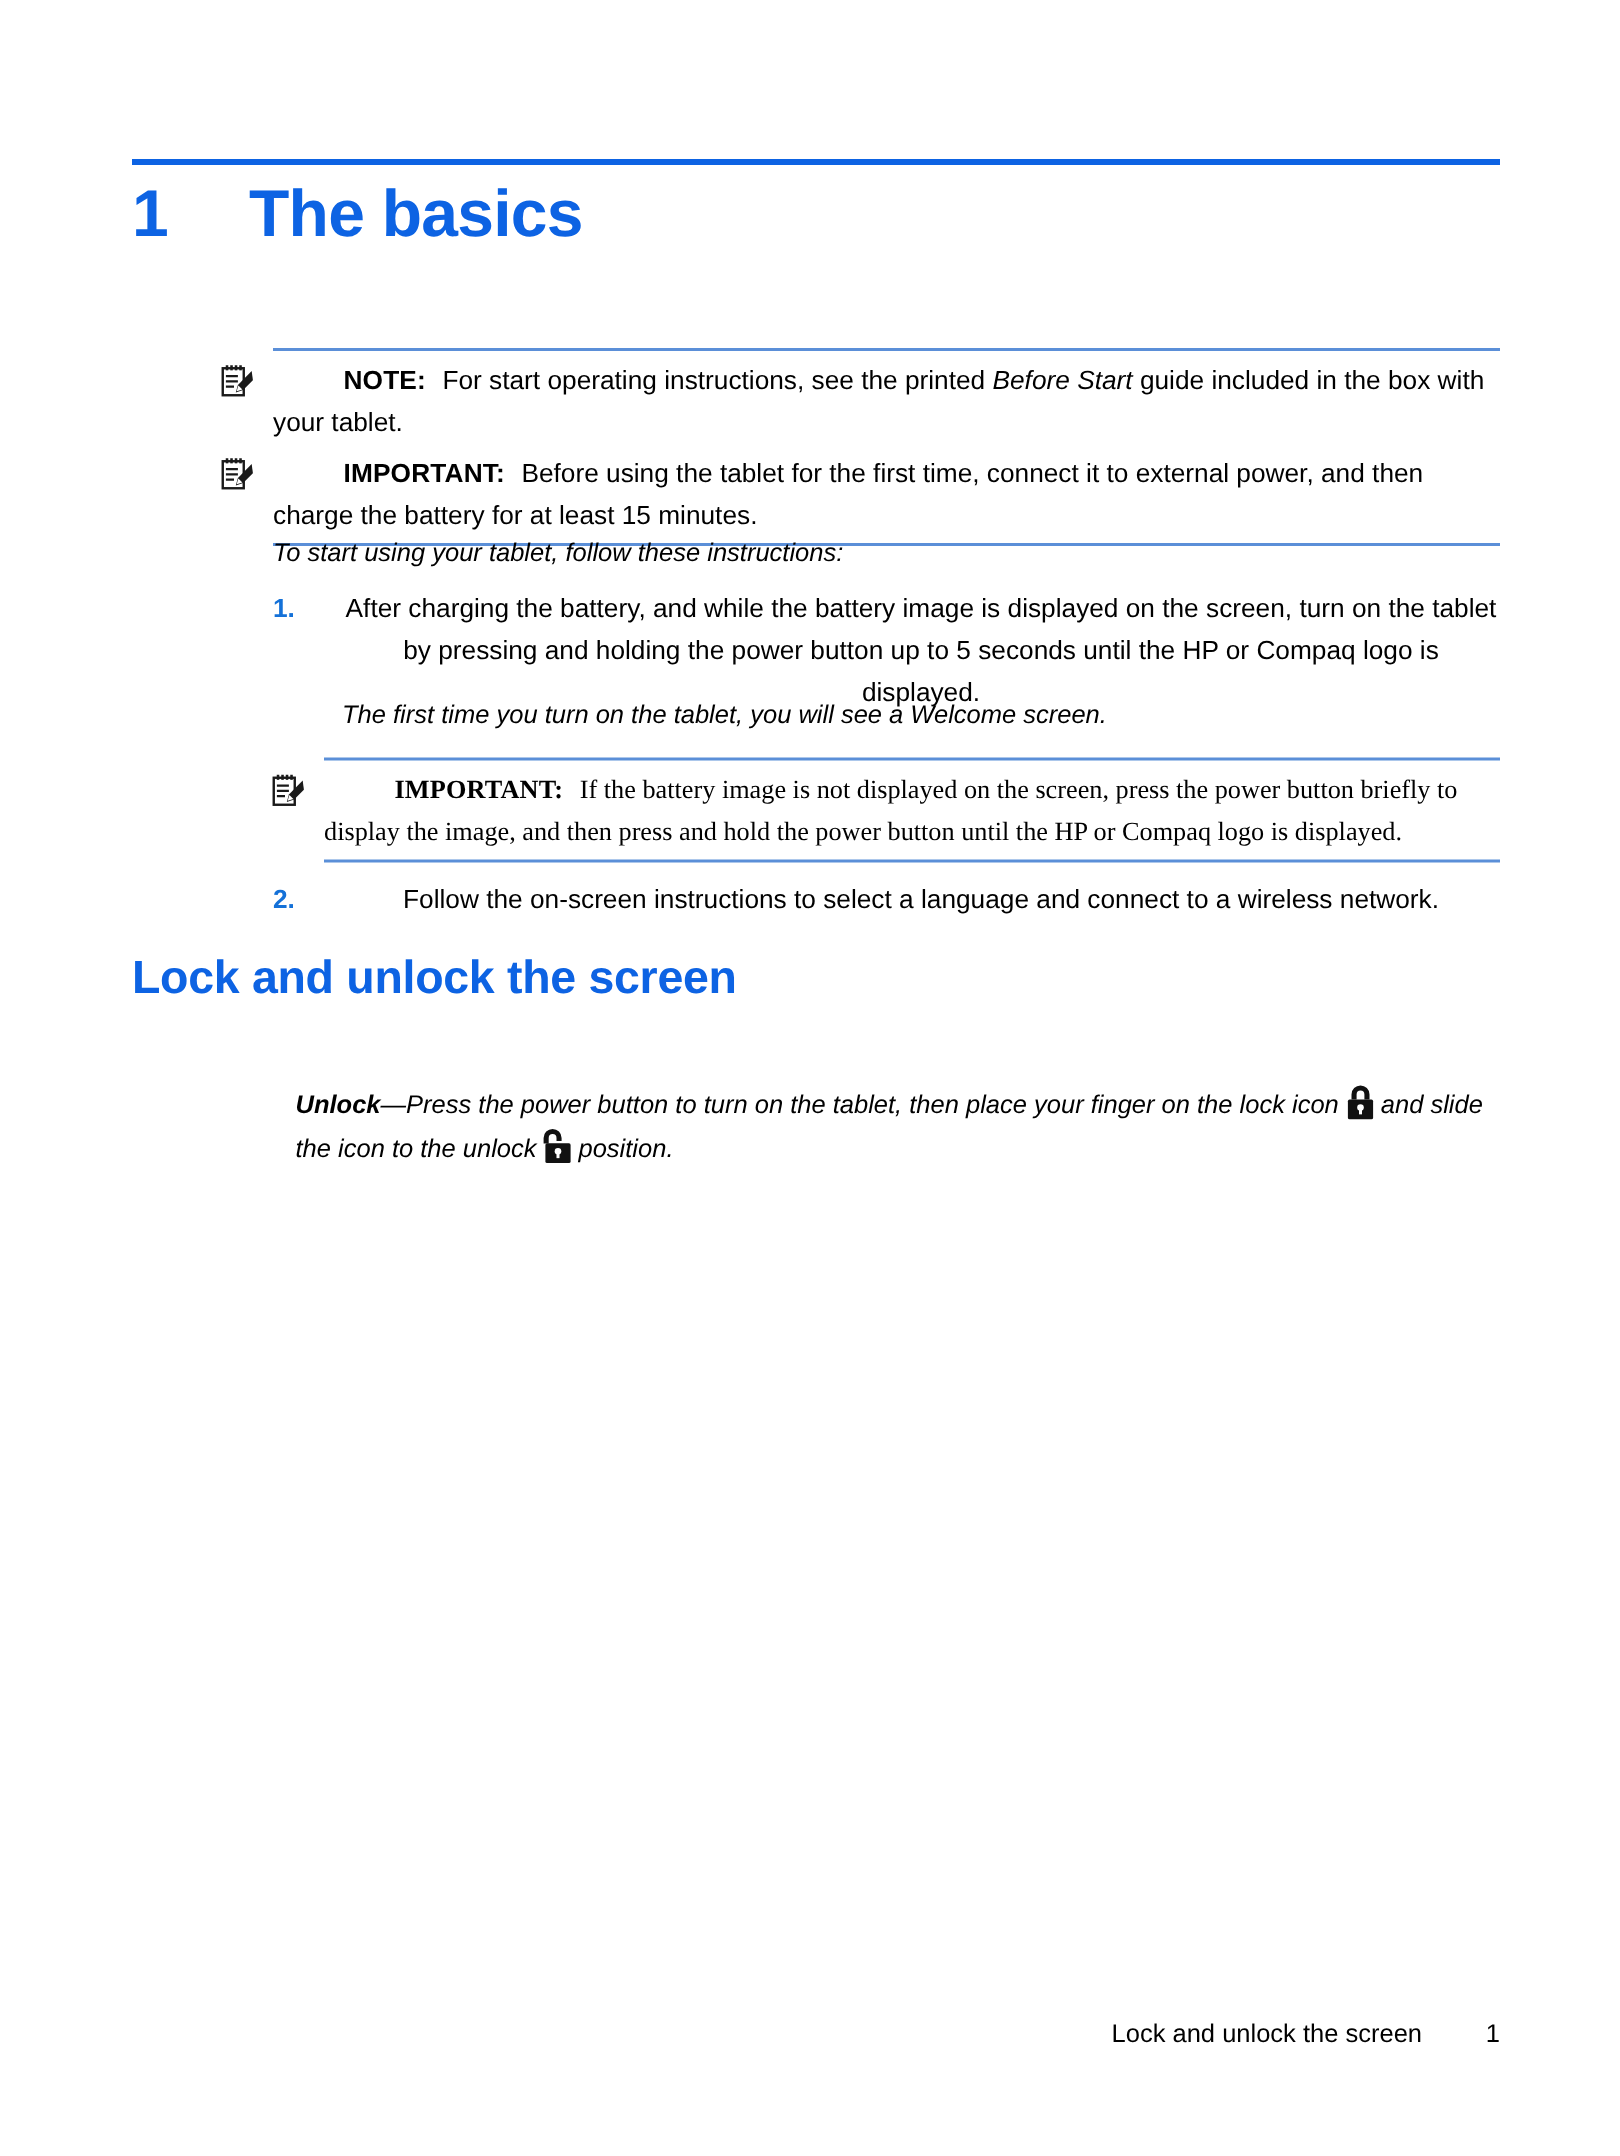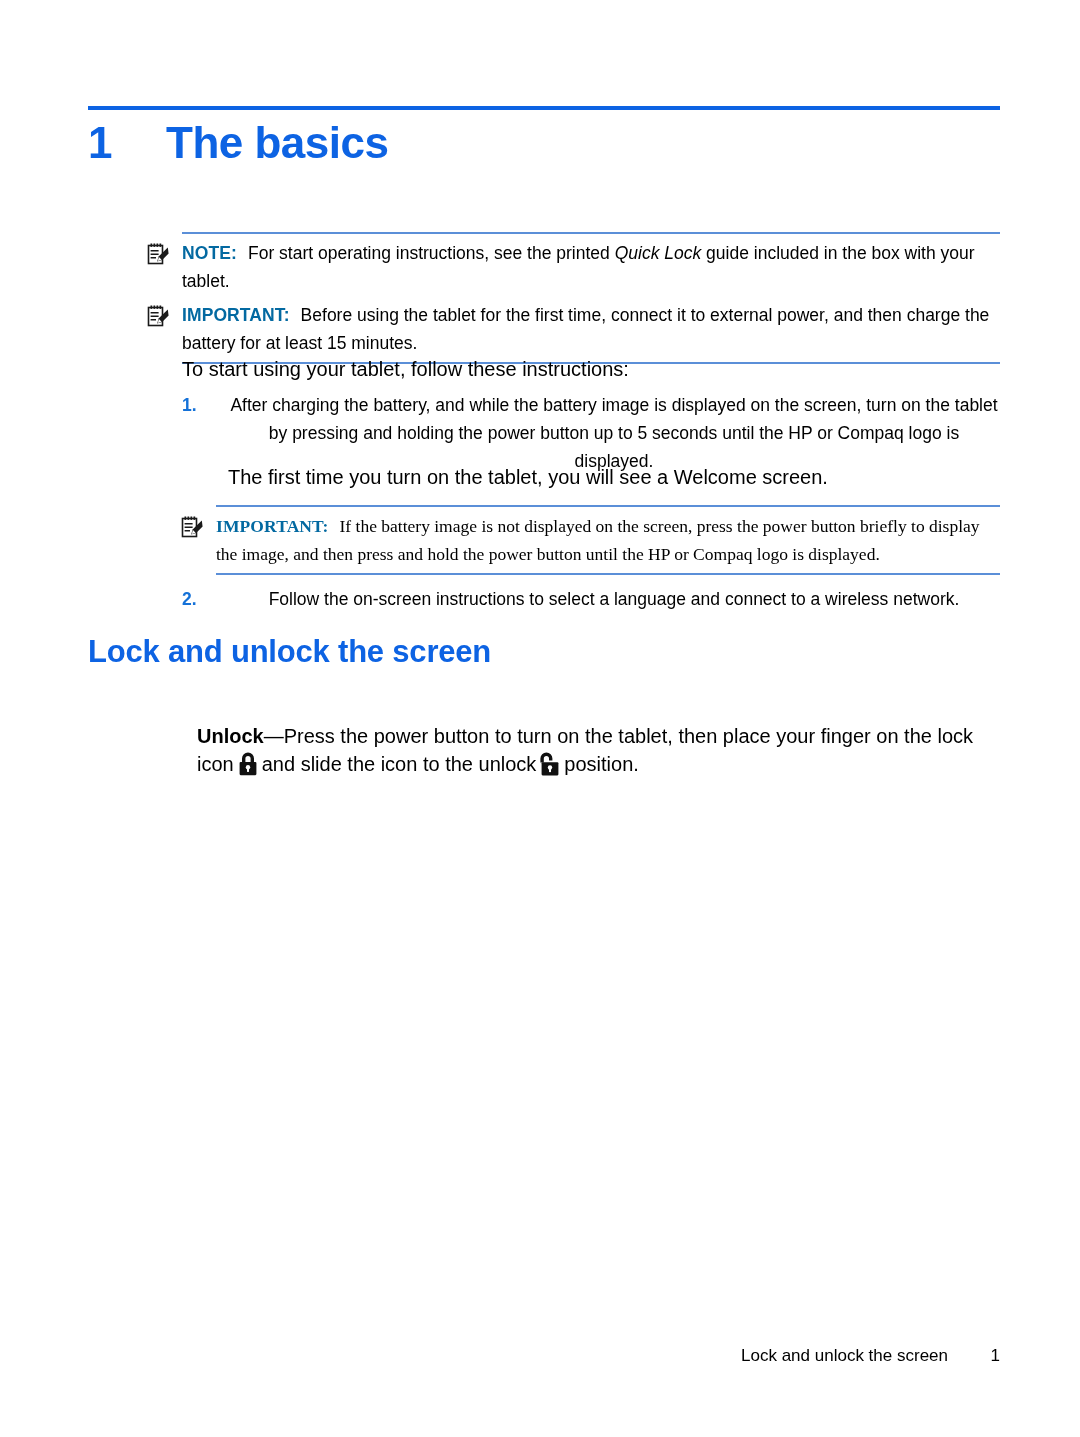--- a/index.html
+++ b/index.html
@@ -50,23 +50,24 @@
     width: 78px;
     flex: 0 0 78px;
   }
   .chapter-title {
     flex: 1 1 auto;
   }
 
   
   .body-text {
     position: absolute;
-    font-size: 20px;
+    font-size: 17px;
     line-height: 28px;
     color: #000000;
+    font-style: italic;
   }
 
   
   .admon {
     position: absolute;
     box-sizing: border-box;
   }
   .admon .rule-top,
   .admon .rule-bottom {
     position: absolute;
@@ -85,23 +86,24 @@
     line-height: 28px;
   }
   .admon .admon-icon {
     position: absolute;
     left: -36px;
     top: 10px;
     width: 24px;
     height: 24px;
   }
   .admon-label {
-    color: #0369a1;
+    color: #000000;
     font-weight: bold;
     letter-spacing: 0.1px;
+    margin-left: 47px;
   }
   .admon-gap { display: inline-block; width: 11px; }
 
   em.ital { font-style: italic; }
   b.bold { font-weight: bold; }
 
   
   .olist {
     position: absolute;
     font-size: 17.5px;
@@ -173,21 +175,21 @@
           <rect x="7.5" y="1.5" width="1.7" height="3.4" fill="#1a1a1a"></rect>
           <rect x="10.5" y="1.5" width="1.7" height="3.4" fill="#1a1a1a"></rect>
           <rect x="13.5" y="1.5" width="1.7" height="3.4" fill="#1a1a1a"></rect>
           <rect x="4.6" y="8" width="8" height="1.5" fill="#1a1a1a"></rect>
           <rect x="4.6" y="11.5" width="8" height="1.5" fill="#1a1a1a"></rect>
           <rect x="4.6" y="15" width="5.4" height="1.5" fill="#1a1a1a"></rect>
           <path d="M21.8 5.4 L12.6 14.6 L11.2 19.6 L16.1 18.0 L22.6 11.5 Z" fill="#1a1a1a"></path>
           <path d="M12.9 15.0 L11.8 18.9 L15.6 17.7 Z" fill="#ffffff"></path>
         </svg>
       </span>
-      <span class="admon-label">NOTE:</span><span class="admon-gap"></span><span>For start operating instructions, see the printed </span><em class="ital">Quick Lock</em><span> guide included in the box with your tablet.</span>
+      <span class="admon-label">NOTE:</span><span class="admon-gap"></span><span>For start operating instructions, see the printed </span><em class="ital">Before Start</em><span> guide included in the box with your tablet.</span>
     </div>
   </div>
 
   <div class="admon" style="left:182px; top:294px; width:818px;">
     <div class="admon-body">
       <span class="admon-icon">
         <svg viewBox="0 0 24 24" width="24" height="24" aria-hidden="true">
           <rect x="2.5" y="3.5" width="14" height="18" fill="#ffffff" stroke="#1a1a1a" stroke-width="1.6"></rect>
           <rect x="4.5" y="1.5" width="1.7" height="3.4" fill="#1a1a1a"></rect>
           <rect x="7.5" y="1.5" width="1.7" height="3.4" fill="#1a1a1a"></rect>

